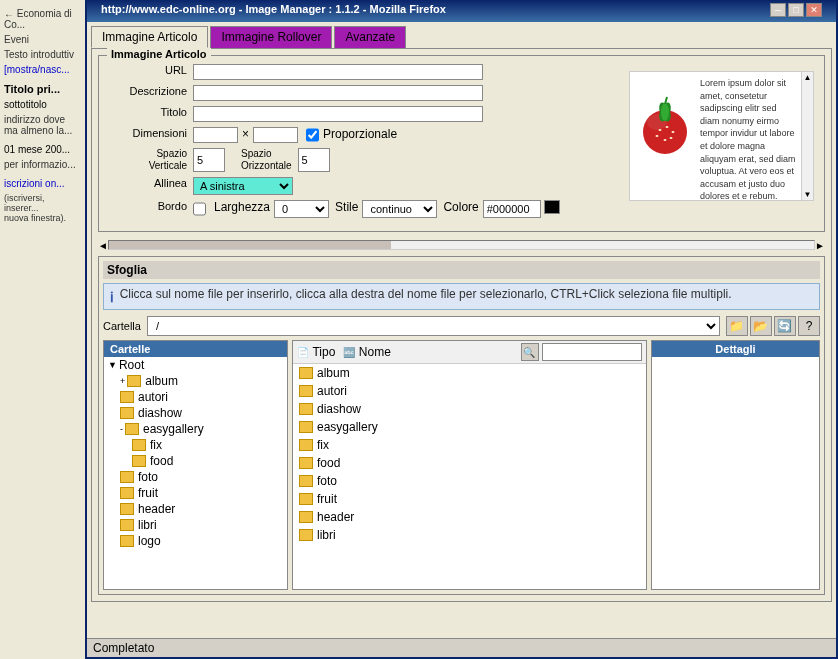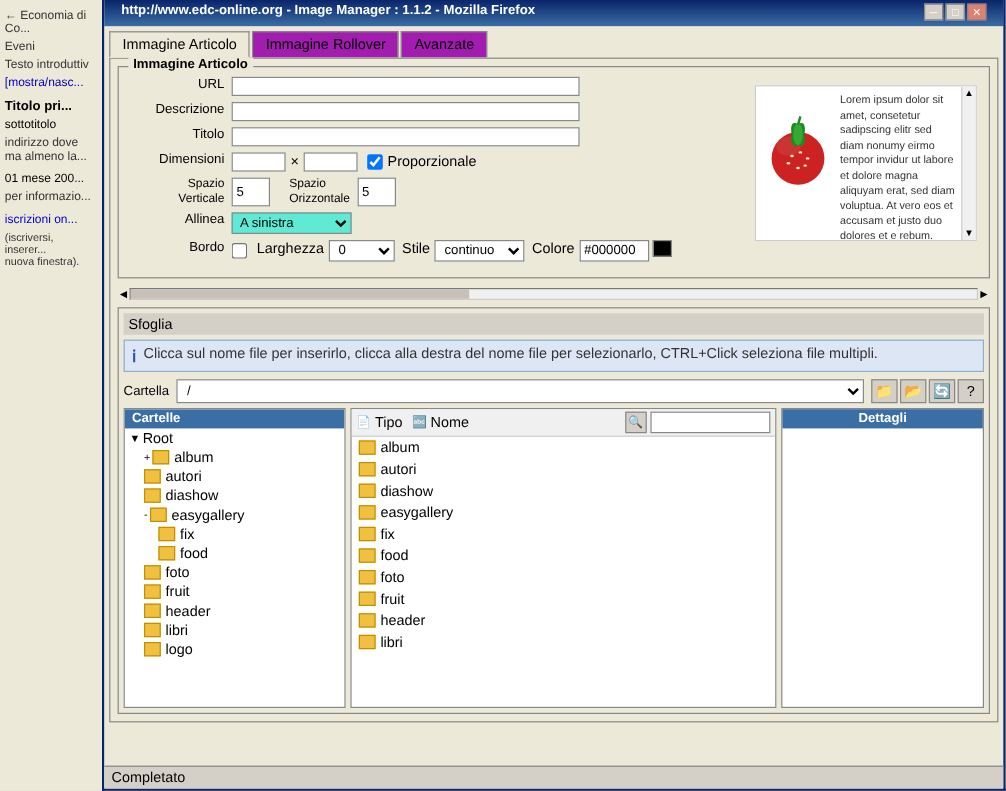--- a/index.html
+++ b/index.html
@@ -140,21 +140,21 @@
       flex: 1;
     }
 
     
     .sfoglia-section {
       border: 1px solid #888;
       background: #ece9d8;
       padding: 4px;
     }
     .sfoglia-header {
-      font-weight: normal;
+      font-weight: bold;
       font-size: 12px;
       padding: 2px 4px;
       background: #d4d0c8;
       margin-bottom: 4px;
     }
     .info-row {
       display: flex;
       align-items: flex-start;
       background: #dce6f5;
       border: 1px solid #8cb0d0;

